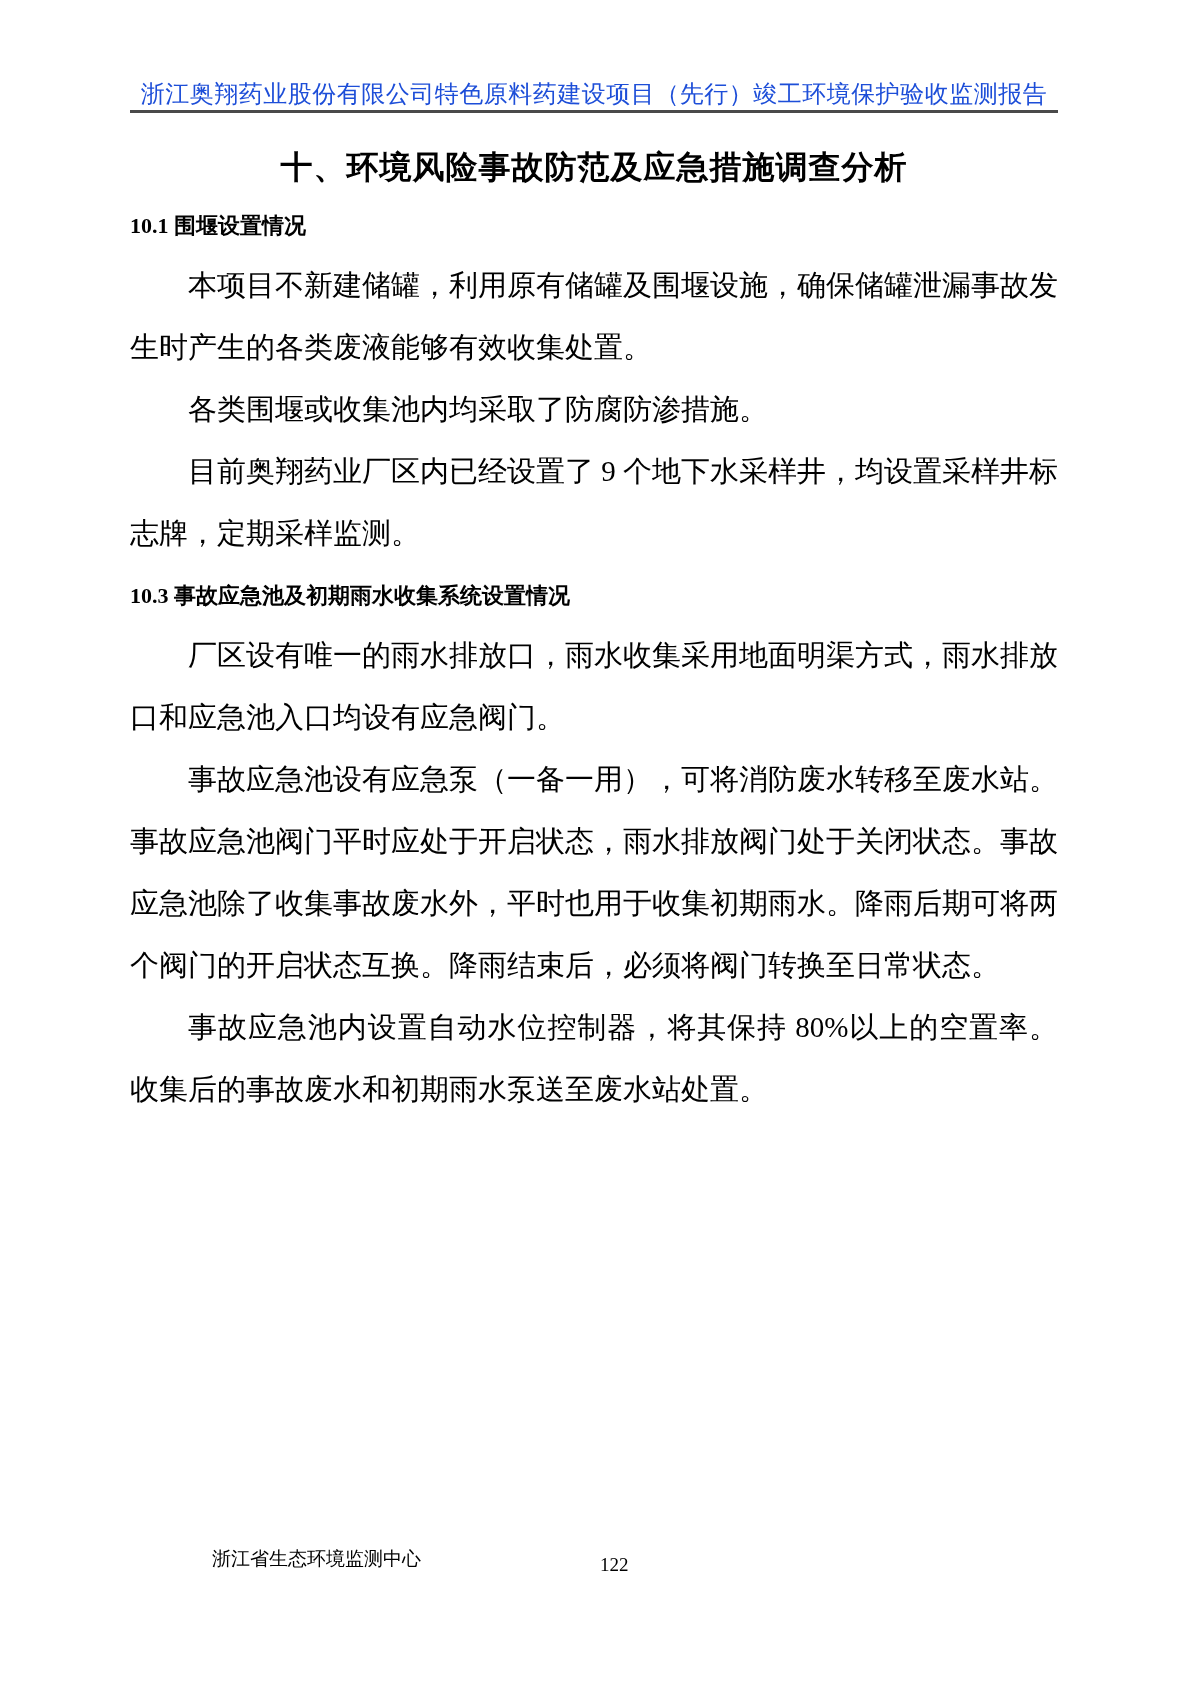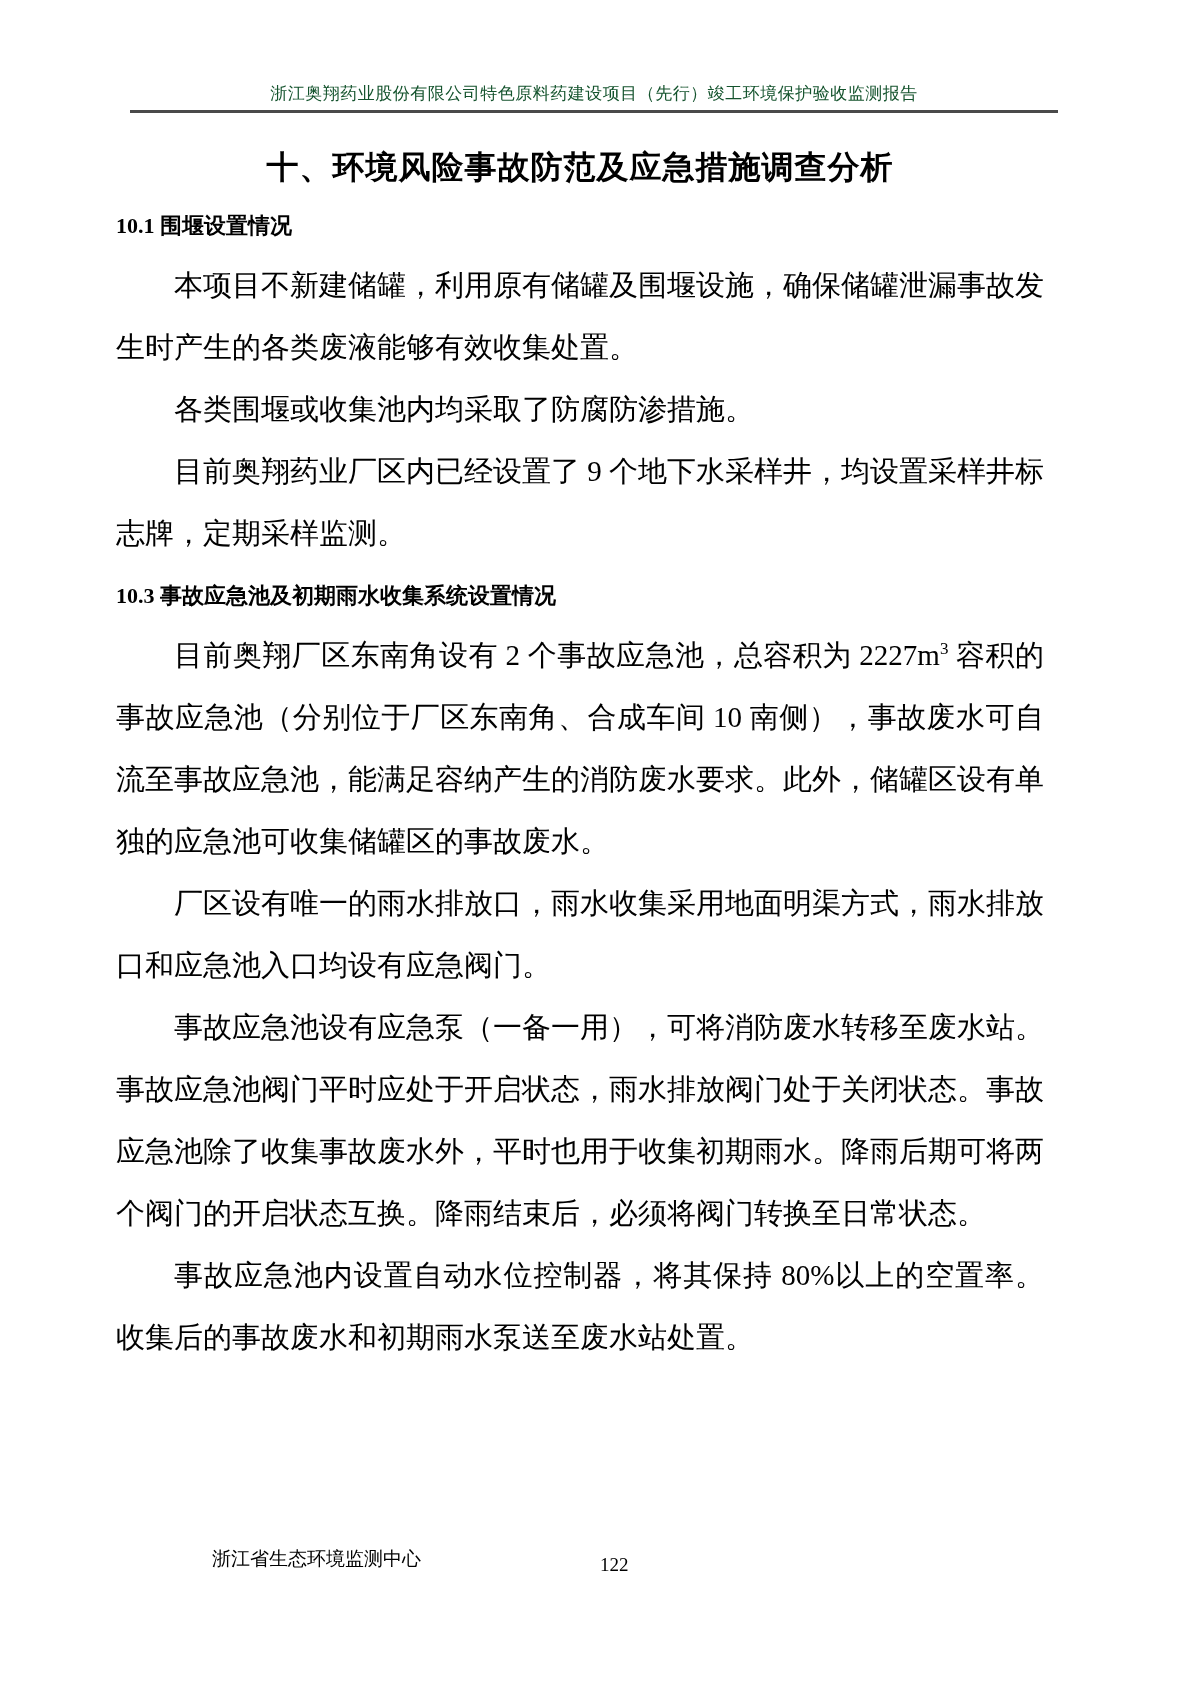--- a/index.html
+++ b/index.html
@@ -12,38 +12,38 @@
     color: #000000;
     font-family: "Liberation Serif", "DejaVu Serif", serif;
     overflow: hidden;
   }
   .running-header {
     position: absolute;
     top: 82px;
     left: 130px;
     width: 928px;
     text-align: center;
-    font-size: 17px;
+    font-size: 24px;
     line-height: 24px;
-    color: #14532d;
+    color: #1d4ed8;
     letter-spacing: 0.5px;
     white-space: nowrap;
   }
   .header-rule {
     position: absolute;
     top: 110px;
     left: 130px;
     width: 928px;
     height: 3px;
     background: #4a4a4a;
   }
   .content {
     position: absolute;
     top: 118px;
-    left: 116px;
+    left: 130px;
     width: 928px;
   }
   .chapter-title {
     font-size: 32px;
     font-weight: bold;
     text-align: center;
     margin: 26px 0 14px 0;
     line-height: 46px;
     letter-spacing: 1px;
   }
@@ -99,21 +99,20 @@
 
     <p class="body-para">本项目不新建储罐，利用原有储罐及围堰设施，确保储罐泄漏事故发生时产生的各类废液能够有效收集处置。</p>
 
     <p class="body-para">各类围堰或收集池内均采取了防腐防渗措施。</p>
 
 
     <p class="body-para">目前奥翔药业厂区内已经设置了 9 个地下水采样井，均设置采样井标志牌，定期采样监测。</p>
 
     <h2 class="section-heading">10.3 事故应急池及初期雨水收集系统设置情况</h2>
 
-    <p class="body-para"><span>目前奥翔厂区东南角设有 2 个事故应急池，总容积为 2227m</span><sup>3</sup><span> 容积的事故应急池（分别位于厂区东南角、合成车间 10 南侧），事故废水可自流至事故应急池，能满足容纳产生的消防废水要求。此外，储罐区设有单独的应急池可收集储罐区的事故废水。</span></p>
 
     <p class="body-para">厂区设有唯一的雨水排放口，雨水收集采用地面明渠方式，雨水排放口和应急池入口均设有应急阀门。</p>
 
     <p class="body-para">事故应急池设有应急泵（一备一用），可将消防废水转移至废水站。事故应急池阀门平时应处于开启状态，雨水排放阀门处于关闭状态。事故应急池除了收集事故废水外，平时也用于收集初期雨水。降雨后期可将两个阀门的开启状态互换。降雨结束后，必须将阀门转换至日常状态。</p>
 
     <p class="body-para">事故应急池内设置自动水位控制器，将其保持 80%以上的空置率。收集后的事故废水和初期雨水泵送至废水站处置。</p>
 
   </div>
 
   <div class="footer-org">浙江省生态环境监测中心</div>

